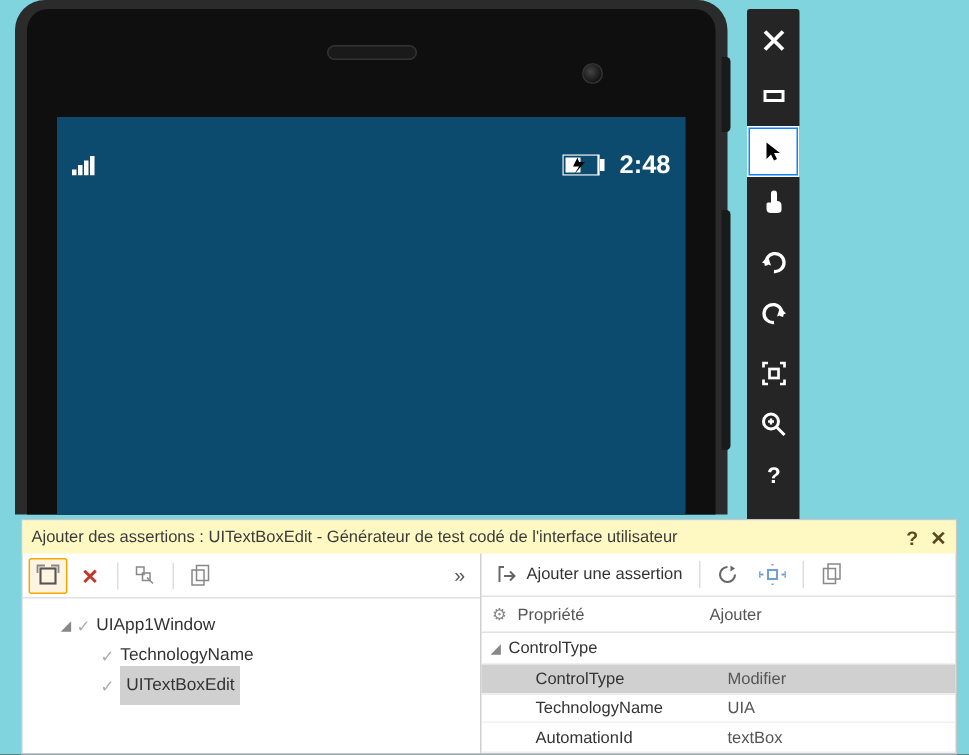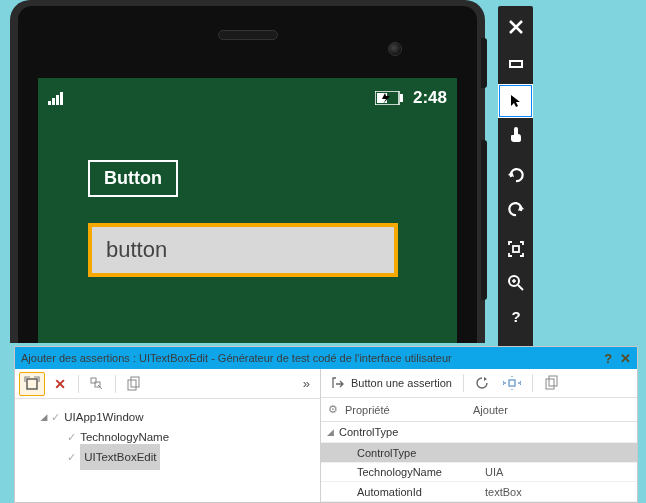--- a/index.html
+++ b/index.html
@@ -2,40 +2,40 @@
 <html><head>
 <meta charset="utf-8">
 <style>
   * { box-sizing: border-box; margin: 0; padding: 0; }
   body { font-family: "Segoe UI", Tahoma, sans-serif; background: #7fd4de; width: 646px; height: 503px; overflow: hidden; position: relative; }
   
   .phone-frame { position: absolute; left: 10px; top: 0; width: 475px; height: 343px; background: #2b2b2b; border-radius: 20px 20px 0 0; padding-top: 6px; }
   .phone-inner { background: #0f0f0f; margin: 0 8px; border-radius: 14px 14px 0 0; height: 337px; position: relative; }
   .speaker { position: absolute; top: 24px; left: 50%; transform: translateX(-50%); width: 60px; height: 10px; background: #1a1a1a; border: 1px solid #333; border-radius: 6px; }
   .camera { position: absolute; top: 36px; left: 370px; width: 14px; height: 14px; border-radius: 50%; background: radial-gradient(circle at 40% 40%, #444, #000); border: 1px solid #333; }
-  .screen { position: absolute; top: 72px; left: 20px; right: 20px; bottom: 0; background: #14532d; color: #fff; padding: 8px 10px; }
+  .screen { position: absolute; top: 72px; left: 20px; right: 20px; bottom: 0; background: #0c4a6e; color: #fff; padding: 20px 10px; }
   .status-bar { display: flex; justify-content: space-between; align-items: center; font-size: 15px; font-weight: 600; height: 24px; }
   .sig-icon svg, .bat-icon svg { display: block; }
   .status-right { display: flex; align-items: center; gap: 8px; }
   .clock { font-size: 17px; font-weight: 600; }
   .app-body { padding: 50px 40px; }
   .btn-outline { display: inline-block; border: 2.5px solid #fff; padding: 6px 14px; font-weight: 700; font-size: 18px; color: #fff; }
   .textbox { margin-top: 26px; border: 4px solid #f5a800; background: #d8d8d8; color: #444; padding: 10px 14px; font-size: 22px; width: 310px; }
   
   .phone-side { position: absolute; left: 481px; top: 140px; width: 6px; height: 160px; background: #1a1a1a; border-radius: 0 3px 3px 0; }
   .phone-side2 { position: absolute; left: 481px; top: 38px; width: 6px; height: 50px; background: #1a1a1a; border-radius: 0 3px 3px 0; }
 
   .tool-strip { position: absolute; left: 498px; top: 6px; width: 35px; background: #252525; border-radius: 2px; padding: 4px 0; display: flex; flex-direction: column; }
   .tool-btn { width: 35px; height: 34px; display: flex; align-items: center; justify-content: center; color: #fff; cursor: pointer; }
   .tool-sep { height: 6px; }
   .tool-btn svg { display: block; }
   .tool-btn.sel { outline: 1px solid #0a84ff; outline-offset: -2px; background: #fff; color: #000; }
   
   .panel { position: absolute; left: 14px; top: 346px; right: 8px; bottom: 0; background: #fff; border: 1px solid #c8c8c8; font-size: 11.5px; color: #333; }
-  .panel-title { background: #0ea5e9; height: 22px; display: flex; align-items: center; padding: 0 6px; font-size: 11px; color: #3b3b3b; }
+  .panel-title { background: #fef9c3; height: 22px; display: flex; align-items: center; padding: 0 6px; font-size: 11px; color: #3b3b3b; }
   .panel-title .spacer { flex: 1; }
   .panel-title .ticon { color: #5a4a20; font-weight: bold; font-size: 13px; margin-left: 8px; cursor: pointer; }
   .panel-body { display: flex; height: calc(100% - 22px); }
   .panel-left { width: 306px; border-right: 1px solid #d0d0d0; display: flex; flex-direction: column; }
   .toolbar { height: 30px; border-bottom: 1px solid #e0e0e0; display: flex; align-items: center; padding: 0 4px; gap: 2px; }
   .tbtn { width: 26px; height: 24px; display: flex; align-items: center; justify-content: center; cursor: pointer; border: 1px solid transparent; border-radius: 2px; }
   .tbtn.sel { border-color: #f5a800; background: #fff4e0; }
   .tbtn.red { color: #c0392b; font-weight: bold; font-size: 14px; }
   .tspacer { flex: 1; }
   .chev { font-size: 13px; color: #555; padding-right: 6px; }
@@ -83,24 +83,20 @@
             <svg width="30" height="14">
                 <rect x="0" y="0" width="24" height="14" fill="none" stroke="#fff" stroke-width="1.5"></rect>
                 <rect x="2" y="2" width="10" height="10" fill="#fff"></rect>
                 <rect x="25" y="3" width="3" height="8" fill="#fff"></rect>
                 <path d="M10 2 L7 8 L11 8 L8 13 L15 5 L11 5 Z" fill="#000"></path>
               </svg>
           </span>
           <span class="clock">2:48</span>
         </span>
       </div>
-      <div class="app-body">
-        <div class="btn-outline">Button</div>
-        <div class="textbox">button</div>
-      </div>
     </div>
   </div>
 </div>
 <div class="phone-side2"></div>
 <div class="phone-side"></div>
 
 <div class="tool-strip">
   <div class="tool-btn">
       <svg width="16" height="16">
         <path d="M2 2 L14 14 M14 2 L2 14" stroke="#fff" stroke-width="2.5"></path>
@@ -211,21 +207,21 @@
             <span class="lbl">UITextBoxEdit</span>
           </div>
       </div>
     </div>
     <div class="panel-right">
       <div class="rtoolbar">
         <div class="rtbtn">
           <svg width="16" height="14">
               <path d="M2 12 L2 2 L5 2 M5 8 L12 8 M9 5 L12 8 L9 11" stroke="#666" fill="none" stroke-width="1.3"></path>
             </svg>
-          <span>Button une assertion</span>
+          <span>Ajouter une assertion</span>
         </div>
         <div class="divv"></div>
         <div class="rtbtn">
             <svg width="14" height="14">
               <path d="M12 7 A5 5 0 1 1 7 2" fill="none" stroke="#666" stroke-width="1.4"></path>
               <path d="M9 1 L12 3 L9 5" fill="#666"></path>
             </svg>
           </div>
         <div class="rtbtn">
             <svg width="18" height="14">
@@ -246,20 +242,21 @@
         <span class="gear">⚙</span>
         <span class="col1">Propriété</span>
         <span>Ajouter</span>
       </div>
       <div class="prop-group">
           <span class="tw">◢</span>
           <span>ControlType</span>
         </div>
       <div class="prop-row sel">
           <span class="pname">ControlType</span>
+          <span class="pval">Modifier</span>
         </div>
       <div class="prop-row">
           <span class="pname">TechnologyName</span>
           <span class="pval">UIA</span>
         </div>
       <div class="prop-row">
           <span class="pname">AutomationId</span>
           <span class="pval">textBox</span>
         </div>
     </div>

